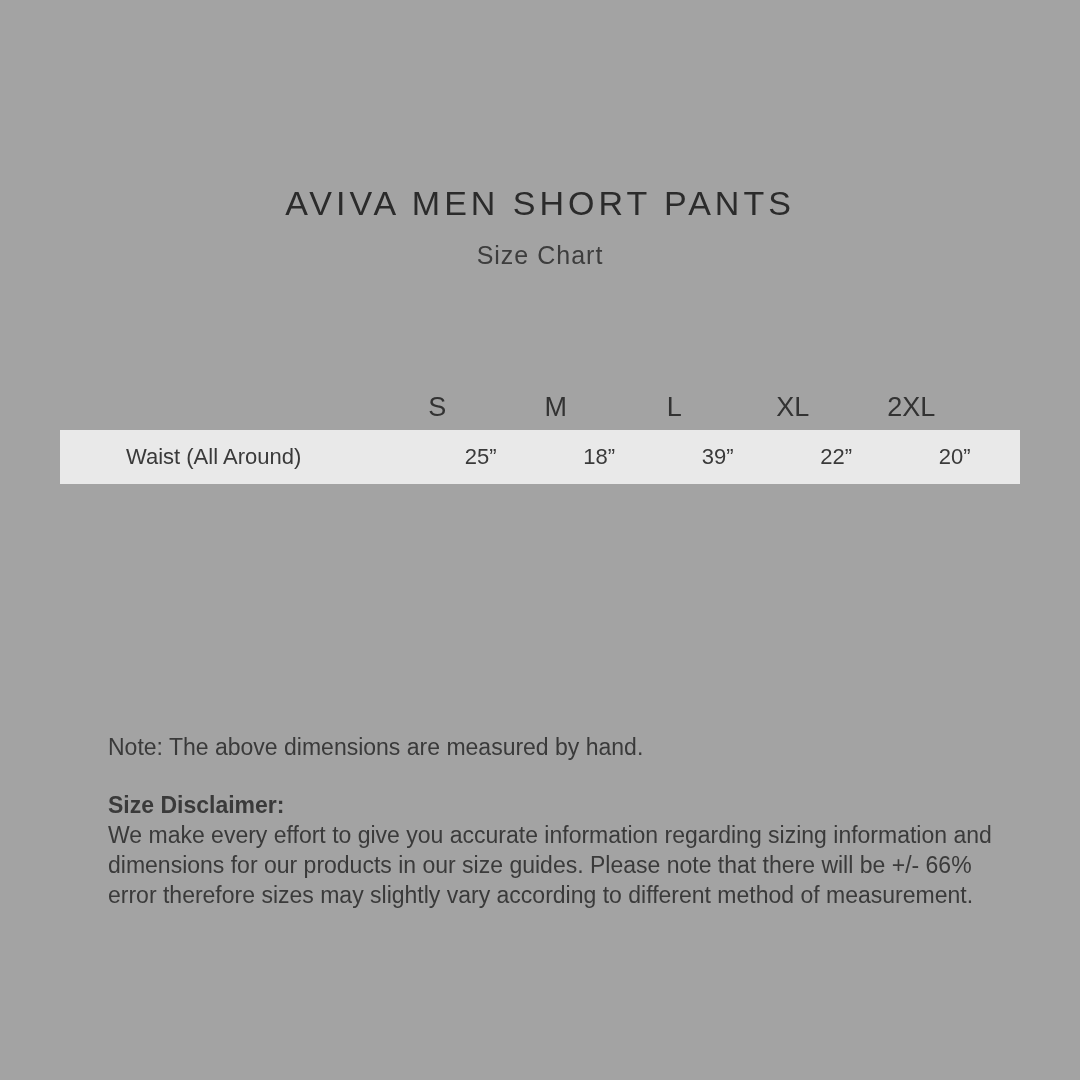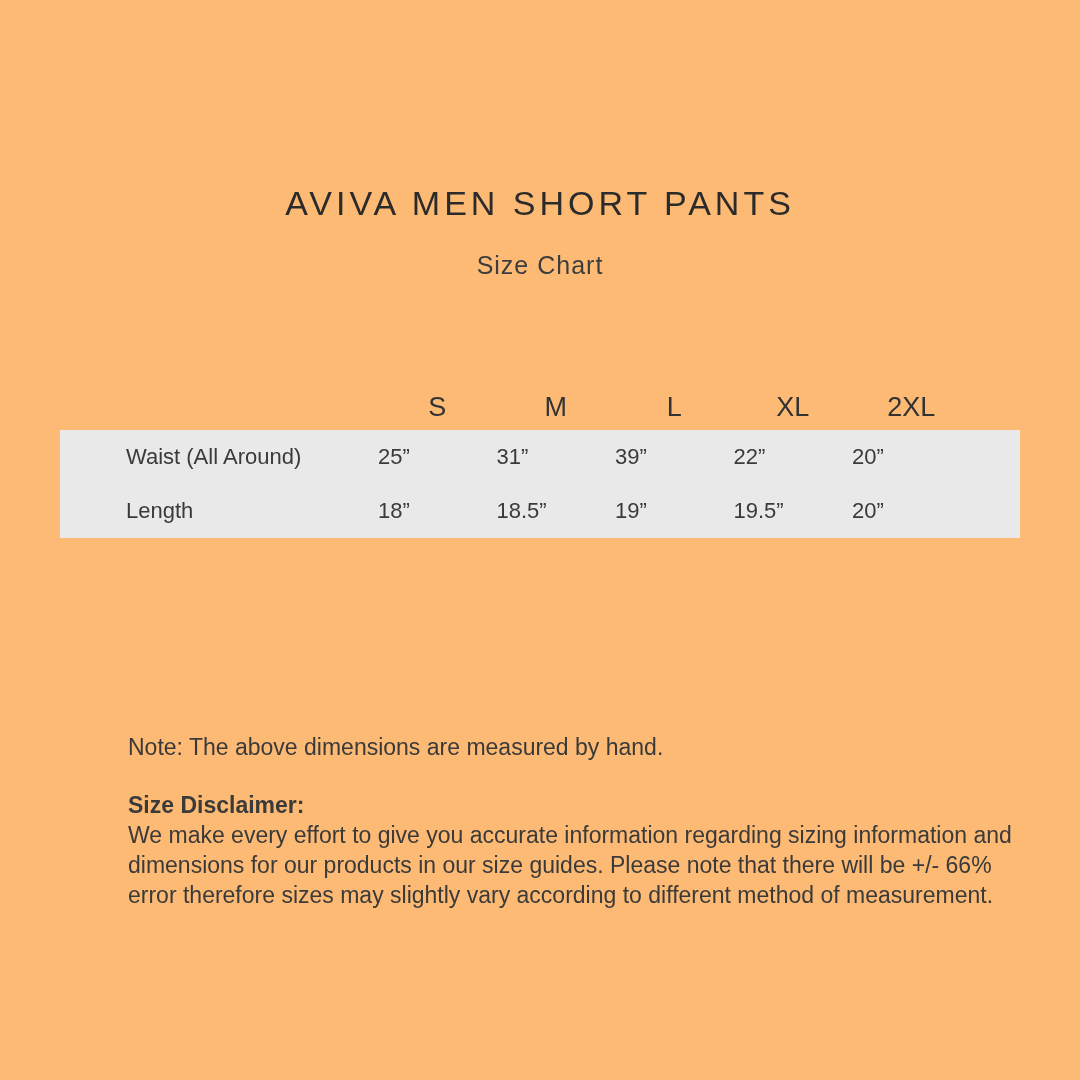--- a/index.html
+++ b/index.html
@@ -4,40 +4,40 @@
 <style>
   html, body {
     margin: 0;
     padding: 0;
     background: #ffffff;
   }
   .page {
     position: relative;
     width: 1080px;
     height: 1080px;
-    background: #fdba74;
+    background: #a3a3a3;
     overflow: hidden;
     font-family: "Liberation Sans", sans-serif;
     color: #3a3a3a;
   }
   .title {
     position: absolute;
     top: 184px;
     left: 0;
     width: 100%;
     margin: 0;
     text-align: center;
     font-size: 34px;
     font-weight: 400;
     letter-spacing: 4px;
     color: #2b2b2b;
   }
   .subtitle {
     position: absolute;
-    top: 251px;
+    top: 241px;
     left: 0;
     width: 100%;
     margin: 0;
     text-align: center;
     font-size: 25px;
     font-weight: 400;
     letter-spacing: 1px;
     color: #3d3d3d;
   }
   table.size-table {
@@ -67,29 +67,29 @@
     vertical-align: middle;
     padding: 0;
     color: #3a3a3a;
   }
   table.size-table td.row-label {
     text-align: left;
     padding-left: 66px;
     margin-top: 47px;
   }
   table.size-table td.size-value {
-    text-align: left;
+    text-align: right;
   }
   table.size-table tr.stripe {
     background: #e9e9e9;
   }
   .footnotes {
     position: absolute;
     top: 732px;
-    left: 128px;
+    left: 108px;
     width: 895px;
   }
   .footnotes p {
     margin: 0;
     font-size: 23px;
     line-height: 30px;
     color: #3a3a3a;
   }
   .footnotes .disclaimer-heading {
     margin-top: 28px;
@@ -122,32 +122,23 @@
           <th>L</th>
           <th>XL</th>
           <th>2XL</th>
           <th></th>
         </tr>
     </thead>
     <tbody id="size-table-body">
         <tr class="stripe">
           <td class="row-label">Waist (All Around)</td>
           <td class="size-value">25”</td>
-          <td class="size-value">31”</td>
+          <td class="size-value">18”</td>
           <td class="size-value">39”</td>
           <td class="size-value">22”</td>
-          <td class="size-value">20”</td>
-          <td></td>
-        </tr>
-        <tr class="stripe">
-          <td class="row-label">Length</td>
-          <td class="size-value">18”</td>
-          <td class="size-value">18.5”</td>
-          <td class="size-value">19”</td>
-          <td class="size-value">19.5”</td>
           <td class="size-value">20”</td>
           <td></td>
         </tr>
       </tbody>
   </table>
 
   <div class="footnotes">
     <p class="note">Note: The above dimensions are measured by hand.</p>
     <p class="disclaimer-heading">Size Disclaimer:</p>
     <p class="disclaimer-body">We make every effort to give you accurate information regarding sizing information and dimensions for our products in our size guides. Please note that there will be +/- 66% error therefore sizes may slightly vary according to different method of measurement.</p>

